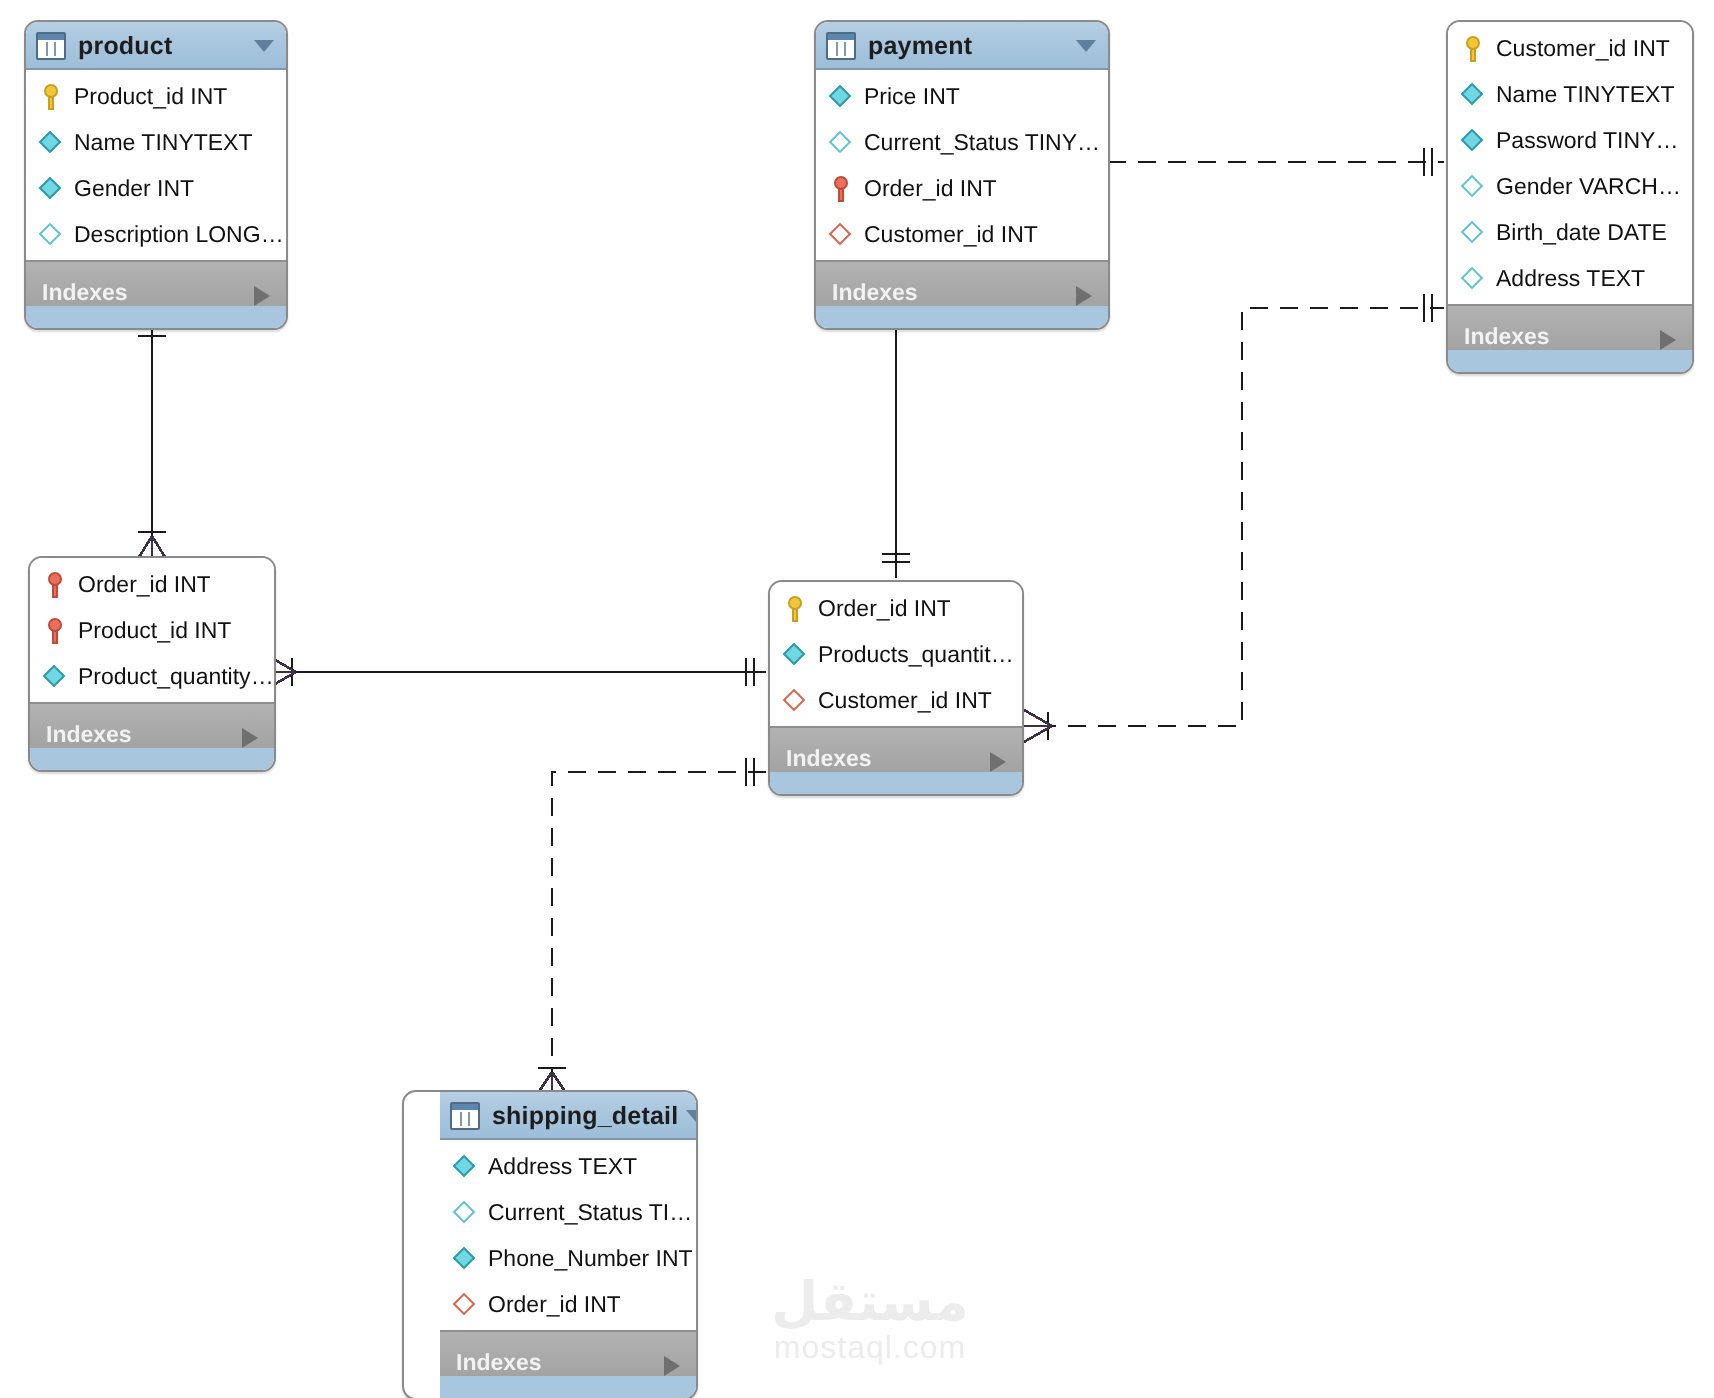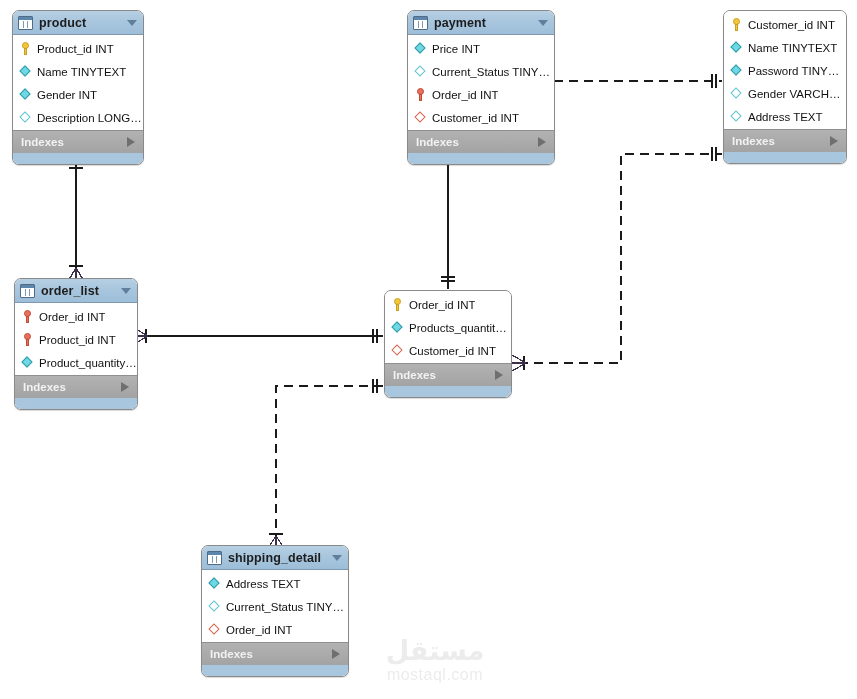--- a/index.html
+++ b/index.html
@@ -94,21 +94,21 @@
   }
   .gly.dia-open-red:before{
     content:"";position:absolute;left:2px;top:2px;width:8px;height:8px;
     background:#ffffff;border:1px solid #d9654f;transform:rotate(45deg);box-sizing:border-box;
   }
 
   .idx{
     height:22px;
     background:linear-gradient(180deg,#b2b2b2 0%,#a3a3a3 100%);
     border-top:1px solid #8f8f8f;
-    display:flex;align-items:center;
+    display:flex;align-items:flex-end;
     padding:0 8px 0 8px;
   }
   .idx-lbl{font-size:11.5px;font-weight:bold;color:#f2f2f2;flex:1 1 auto;}
   .idx-arrow{
     width:0;height:0;
     border-top:5px solid transparent;border-bottom:5px solid transparent;
     border-left:8px solid #6f6f6f;
   }
   .tbl-foot{
     height:11px;
@@ -257,35 +257,34 @@
           <div class="col">
             <span class="gly dia-fill"></span>
             <span class="col-lbl">Password TINYTEXT</span>
           </div>
           <div class="col">
             <span class="gly dia-open"></span>
             <span class="col-lbl">Gender VARCHAR(...</span>
           </div>
           <div class="col">
             <span class="gly dia-open"></span>
+            <span class="col-lbl">Birth_date DATE</span>
+          </div>
+          <div class="col">
+            <span class="gly dia-open"></span>
             <span class="col-lbl">Address TEXT</span>
           </div>
         </div>
         <div class="idx">
           <span class="idx-lbl">Indexes</span>
           <span class="idx-arrow"></span>
         </div>
         <div class="tbl-foot"></div>
       </div>
       <div class="tbl" style="left: 14px; top: 278px; width: 124px;">
-        <div class="tbl-hdr">
-          <span class="tbl-icon"></span>
-          <span class="tbl-title">order_list</span>
-          <span class="caret"></span>
-        </div>
         <div class="cols">
           <div class="col">
             <span class="gly key-fkpk"></span>
             <span class="col-lbl">Order_id INT</span>
           </div>
           <div class="col">
             <span class="gly key-fkpk"></span>
             <span class="col-lbl">Product_id INT</span>
           </div>
           <div class="col">
@@ -313,36 +312,40 @@
             <span class="gly dia-open-red"></span>
             <span class="col-lbl">Customer_id INT</span>
           </div>
         </div>
         <div class="idx">
           <span class="idx-lbl">Indexes</span>
           <span class="idx-arrow"></span>
         </div>
         <div class="tbl-foot"></div>
       </div>
-      <div class="tbl" style="left: 201px; top: 545px; width: 148px;">
+      <div class="tbl" style="left: 201px; top: 545px; width: 148px; padding-left: 18px;">
         <div class="tbl-hdr">
           <span class="tbl-icon"></span>
           <span class="tbl-title">shipping_detail</span>
           <span class="caret"></span>
         </div>
         <div class="cols">
           <div class="col">
             <span class="gly dia-fill"></span>
             <span class="col-lbl">Address TEXT</span>
           </div>
           <div class="col">
             <span class="gly dia-open"></span>
             <span class="col-lbl">Current_Status TINYTE...</span>
           </div>
           <div class="col">
+            <span class="gly dia-fill"></span>
+            <span class="col-lbl">Phone_Number INT</span>
+          </div>
+          <div class="col">
             <span class="gly dia-open-red"></span>
             <span class="col-lbl">Order_id INT</span>
           </div>
         </div>
         <div class="idx">
           <span class="idx-lbl">Indexes</span>
           <span class="idx-arrow"></span>
         </div>
         <div class="tbl-foot"></div>
       </div>

